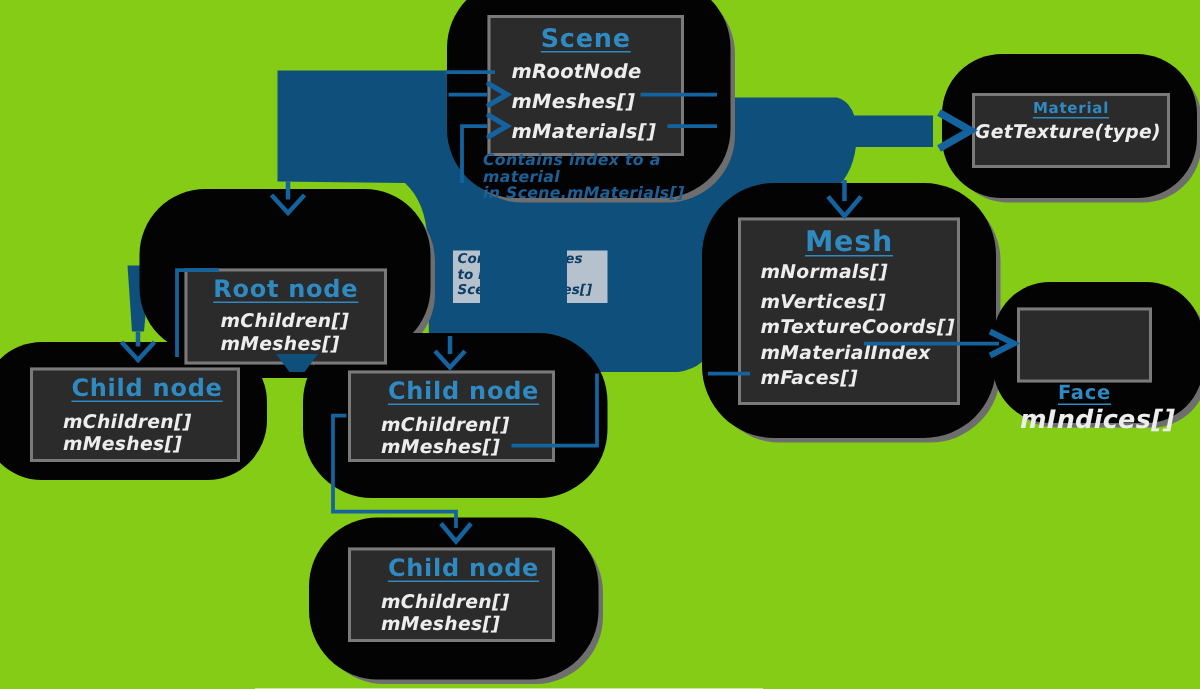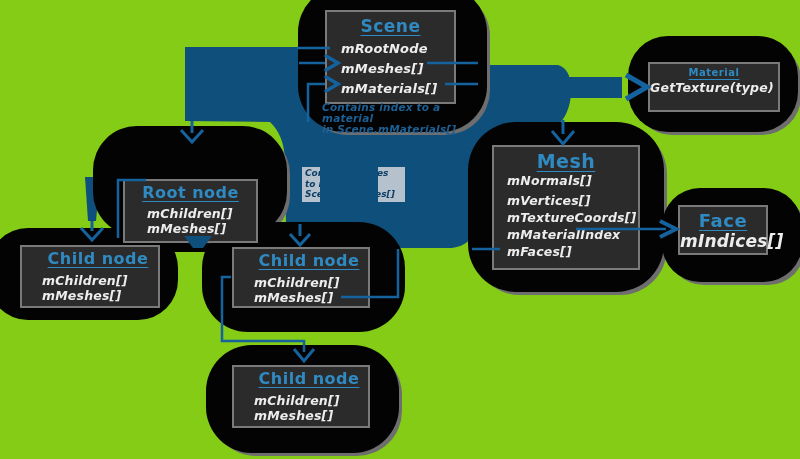--- a/index.html
+++ b/index.html
@@ -41,21 +41,21 @@
   #box-scene .member{font-size:13px;line-height:20px;padding-left:14px;}
   #box-scene .m0{padding-top:3px;}
   #box-material{left:648px;top:62px;width:132px;height:50px;}
   #box-material .title{font-size:10px;padding-top:3px;}
   #box-material .member{font-size:12.5px;text-align:left;padding-top:2px;}
   #box-mesh    {left:492px;top:145px;width:148px;height:125px;}
   #box-mesh .title{font-size:19px;padding-top:3px;}
   #box-mesh .member{font-size:12.5px;line-height:17px;padding-left:13px;}
   #box-mesh .m0{padding-top:3px;}
   #box-face    {left:678px;top:205px;width:90px;height:50px;}
-  #box-face .title{font-size:18px;padding-top:3px;}
+  #box-face .title{font-size:13px;padding-top:3px;margin-top:45px;}
   #box-face .member{font-size:17px;text-align:center;padding-top:0;}
   #box-root    {left:123px;top:143px;width:135px;height:64px;margin-top:36px;}
   #box-root .title{font-size:16px;padding-top:2px;}
   #box-root .member{font-size:12.5px;line-height:15px;padding-left:22px;}
   #box-root .m0{padding-top:4px;}
   #box-child-l {left:20px;top:245px;width:140px;height:63px;}
   #box-child-m {left:232px;top:247px;width:138px;height:61px;}
   #box-child-b {left:232px;top:365px;width:138px;height:63px;}
   .childbox .title{font-size:16px;padding-top:2px;padding-left:16px;}
   .childbox .member{font-size:12.5px;line-height:15px;padding-left:20px;}

